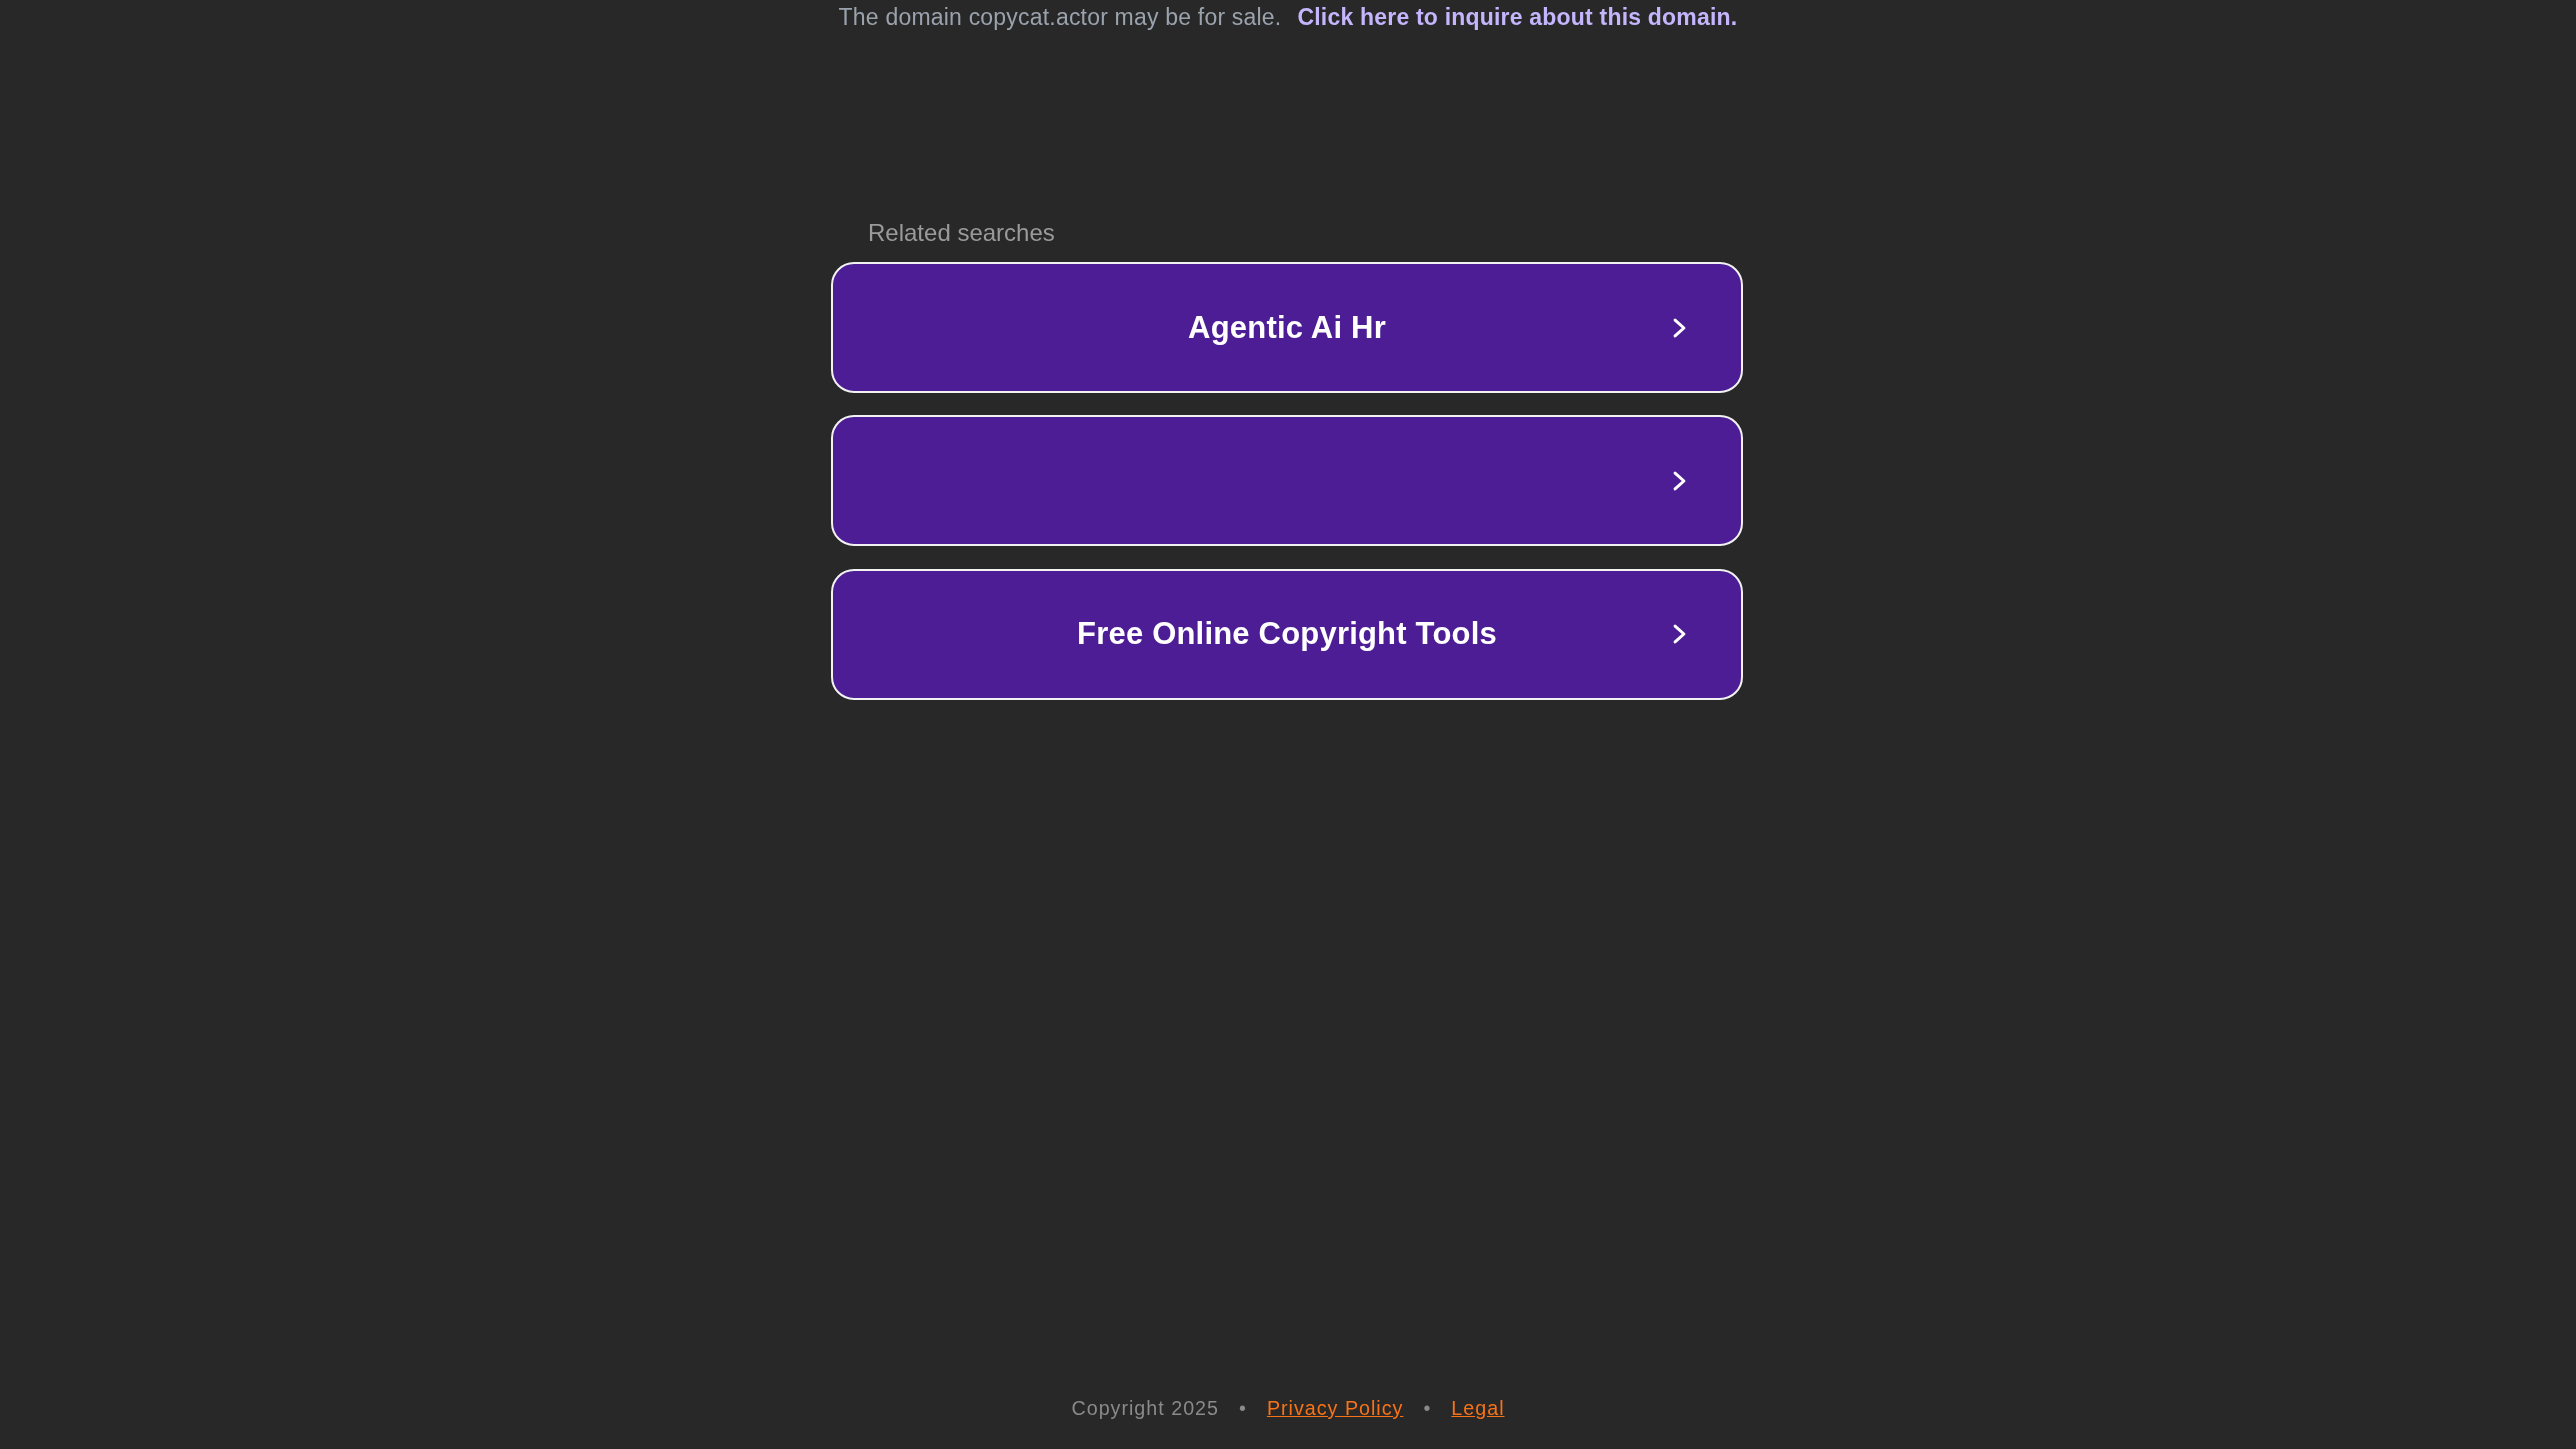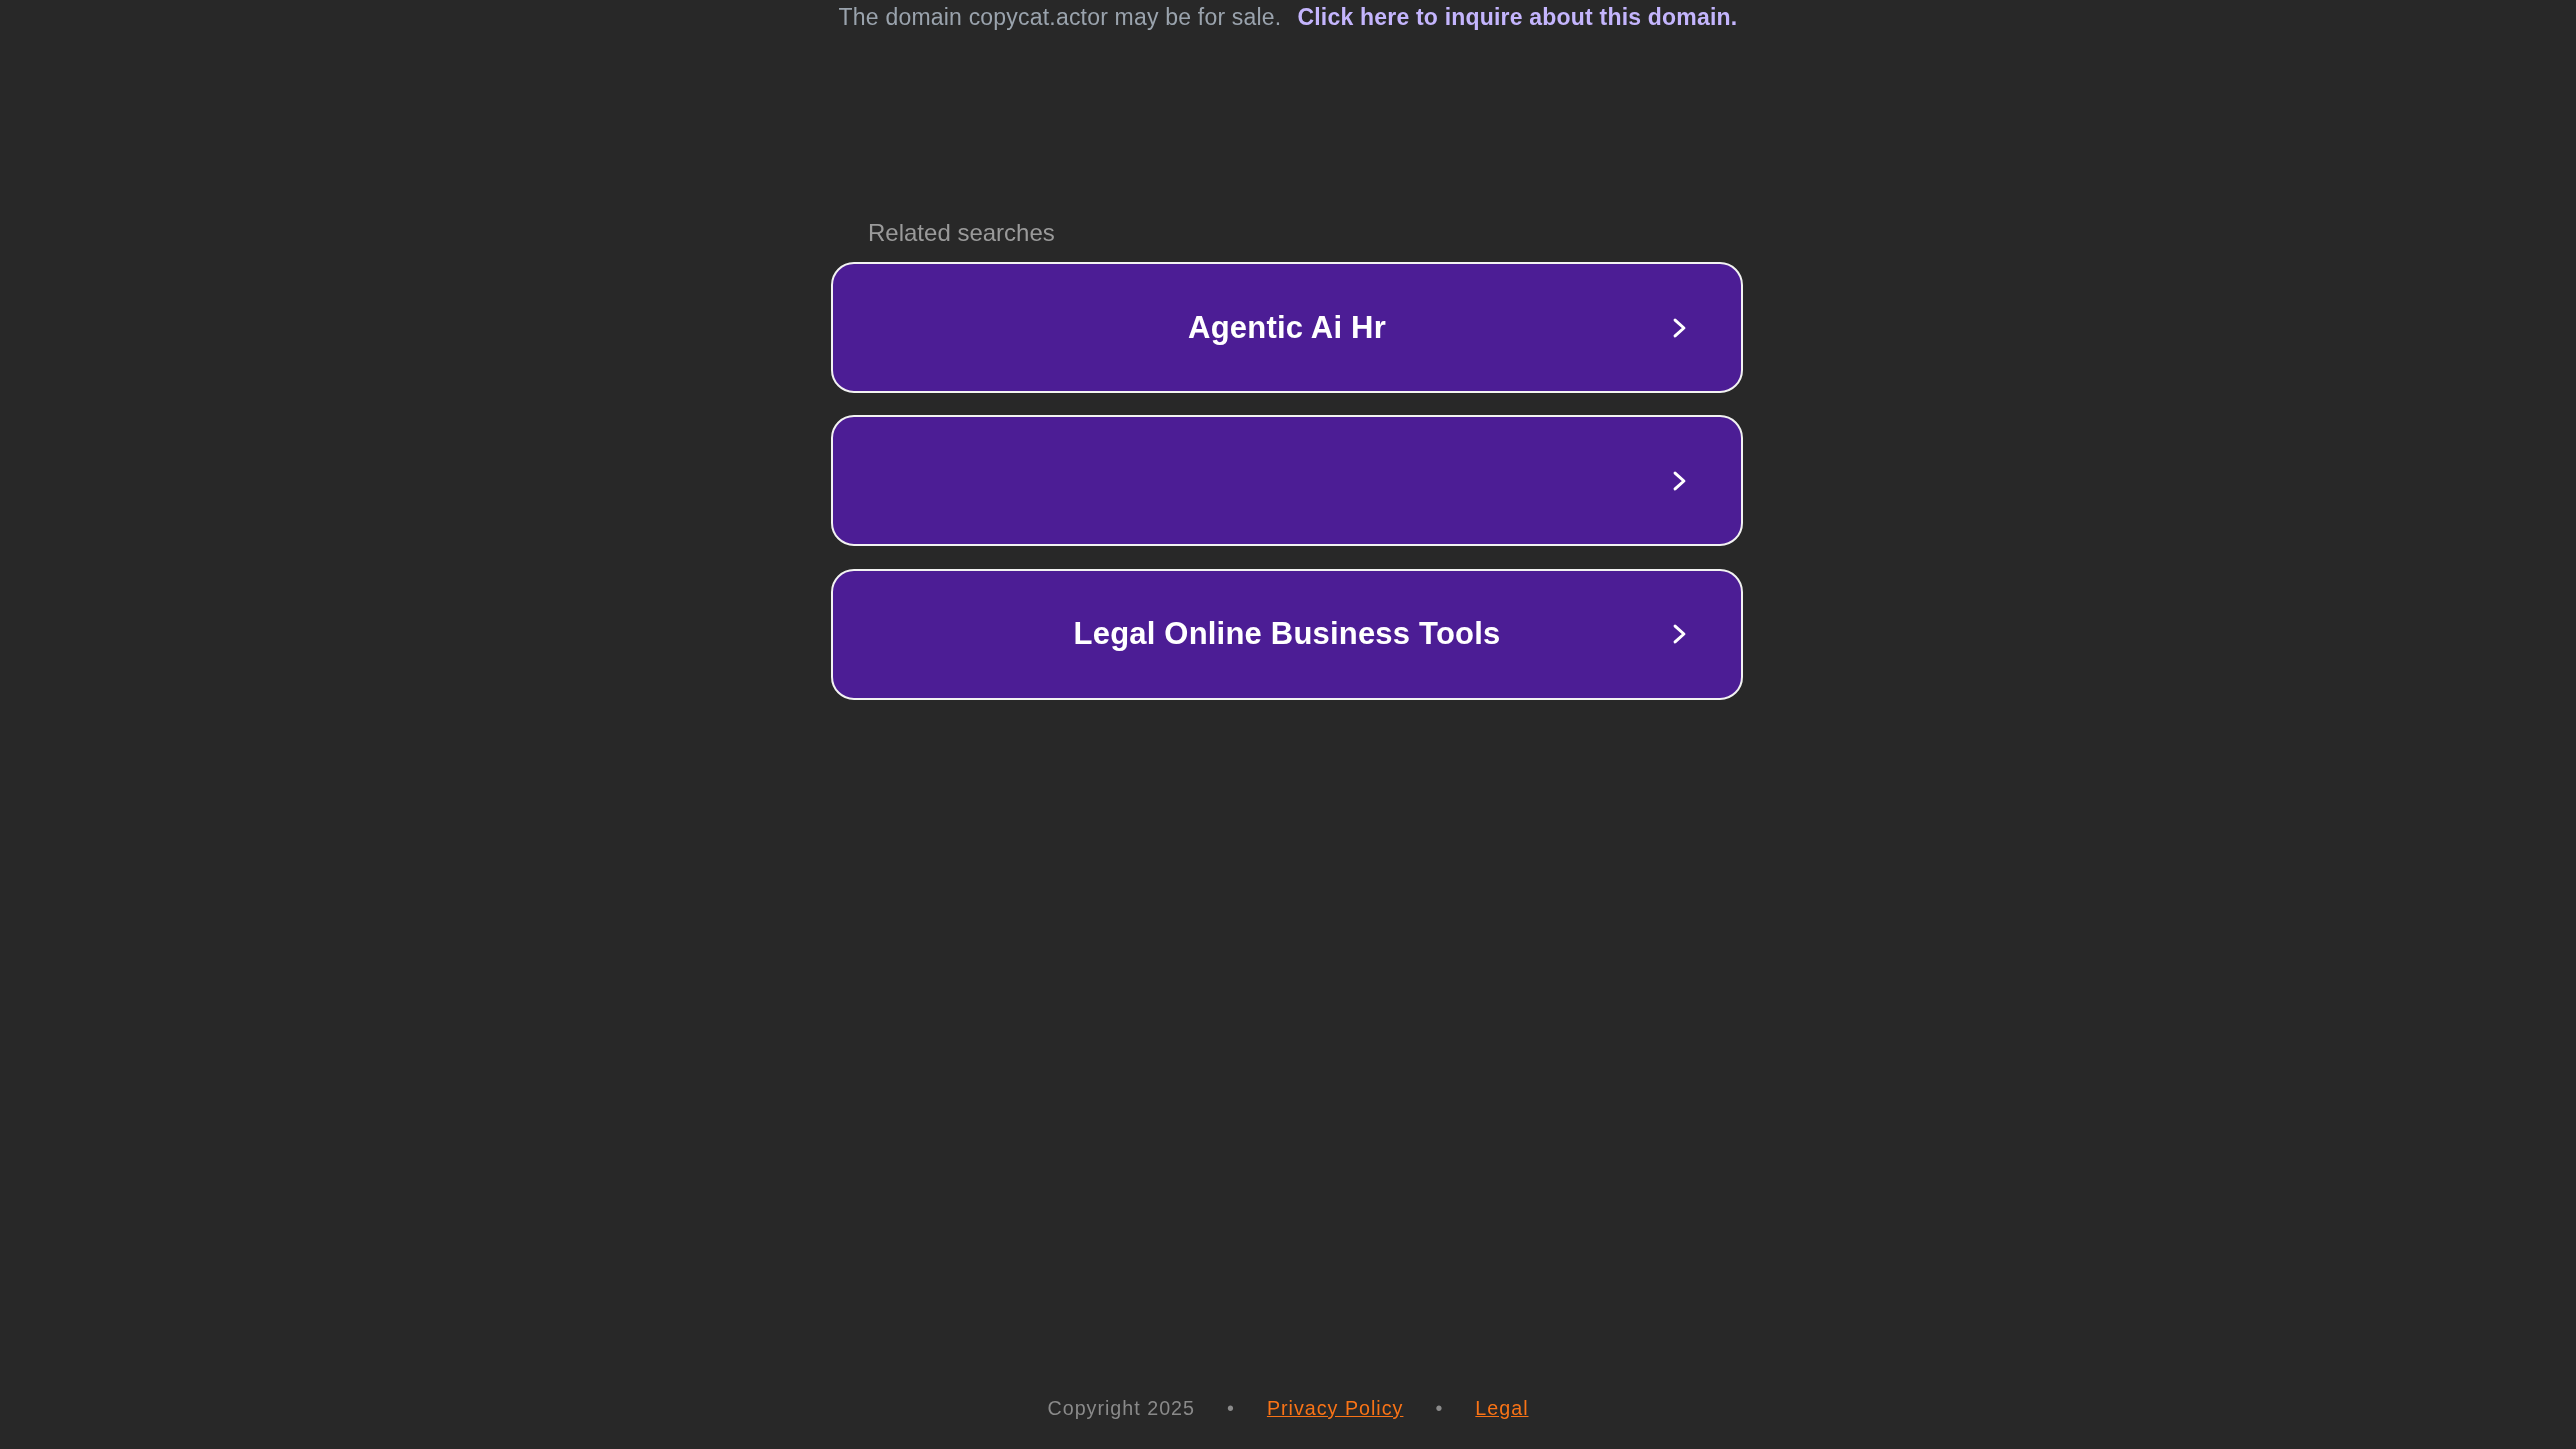--- a/index.html
+++ b/index.html
@@ -116,21 +116,21 @@
 
   
   .footer {
     position: absolute;
     bottom: 29px;
     left: 0;
     width: 2576px;
     display: flex;
     align-items: center;
     justify-content: center;
-    gap: 16px;
+    gap: 4px;
     font-size: 19.7px;
     color: #8a8a8a;
     letter-spacing: 1px;
   }
   .footer .copyright {
     color: #8a8a8a;
   }
   .footer .dot {
     margin: 0 16px;
     color: #8a8a8a;
@@ -166,21 +166,21 @@
 
     <a class="search-card" href="#">
       <span class="chevron">
         <svg width="23" height="23" viewBox="0 0 26 26" xmlns="http://www.w3.org/2000/svg">
           <polyline points="8,4 18,13 8,22" fill="none" stroke="#ffffff" stroke-width="3.4" stroke-linecap="round" stroke-linejoin="round"></polyline>
         </svg>
       </span>
     </a>
 
     <a class="search-card" href="#">
-      <span class="card-label">Legal Online Business Tools</span>
+      <span class="card-label">Free Online Copyright Tools</span>
       <span class="chevron">
         <svg width="23" height="23" viewBox="0 0 26 26" xmlns="http://www.w3.org/2000/svg">
           <polyline points="8,4 18,13 8,22" fill="none" stroke="#ffffff" stroke-width="3.4" stroke-linecap="round" stroke-linejoin="round"></polyline>
         </svg>
       </span>
     </a>
 
   </div>
 
   <div class="footer">

